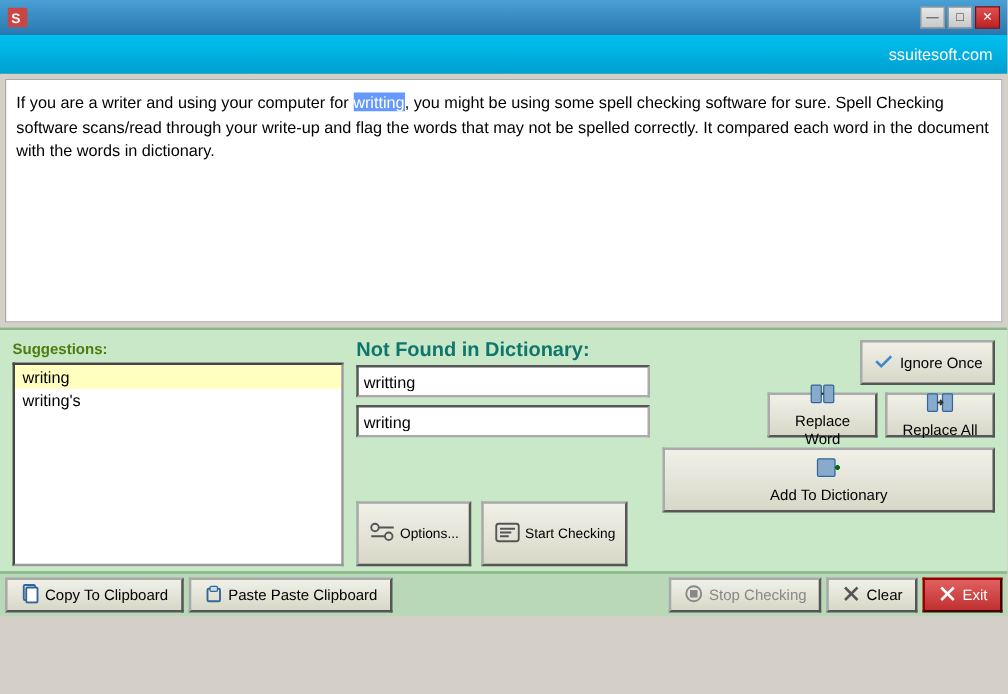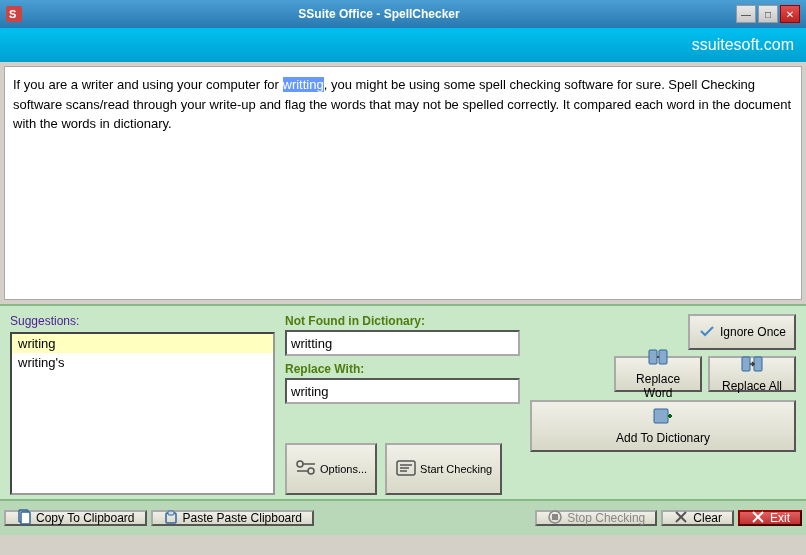--- a/index.html
+++ b/index.html
@@ -65,31 +65,31 @@
     .header-title {
       color: white;
       font-size: 28px;
       font-weight: bold;
       text-shadow: 1px 1px 3px rgba(0,0,0,0.4);
       flex: 1;
       text-align: center;
     }
     .header-website {
       color: white;
-      font-size: 16px;
+      font-size: 13px;
       text-align: center;
       min-width: 80px;
     }
 
     
     .text-area-container {
       background: white;
       margin: 4px;
       border: 1px solid #aaa;
-      height: 234px;
+      height: 195px;
       overflow-y: auto;
       padding: 8px;
       font-size: 13px;
       line-height: 1.5;
       color: #000;
     }
     .highlighted-word {
       background: #6699ff;
       color: white;
     }
@@ -104,24 +104,24 @@
       height: 195px;
     }
 
     
     .suggestions-section {
       display: flex;
       flex-direction: column;
       width: 265px;
     }
     .suggestions-label {
-      font-weight: normal;
+      font-weight: bold;
       font-size: 12px;
       margin-bottom: 4px;
-      color: #4c1d95;
+      color: #4d7c0f;
     }
     .suggestions-list {
       border: 2px inset #999;
       background: white;
       flex: 1;
       overflow-y: auto;
     }
     .suggestion-item {
       padding: 2px 6px;
       cursor: pointer;
@@ -133,23 +133,23 @@
     }
 
     
     .middle-section {
       display: flex;
       flex-direction: column;
       gap: 6px;
       width: 235px;
     }
     .field-label {
-      font-size: 12px;
+      font-size: 16px;
       font-weight: bold;
-      color: #4d7c0f;
+      color: #0f766e;
       margin-bottom: 2px;
     }
     .text-input {
       width: 100%;
       height: 26px;
       border: 2px inset #aaa;
       background: white;
       padding: 2px 4px;
       font-size: 13px;
       outline: none;
@@ -257,21 +257,21 @@
       gap: 4px;
     }
     .status-btn {
       display: flex;
       align-items: center;
       gap: 4px;
       border: 2px outset #aaa;
       background: linear-gradient(to bottom, #f0f0e8, #d8d8c8);
       cursor: pointer;
       padding: 4px 10px;
-      height: 16px;
+      height: 28px;
       font-size: 12px;
       color: #000;
     }
     .status-btn.disabled {
       color: #888;
       cursor: default;
     }
     .status-btn.exit-btn {
       background: linear-gradient(to bottom, #e06060, #c03030);
       color: white;
@@ -291,21 +291,20 @@
 </head>
 <body>
 
 <div class="title-bar">
   <div class="title-bar-icon">
     <svg width="16" height="16" viewBox="0 0 16 16">
       <rect width="16" height="16" fill="#cc4444" rx="2"></rect>
       <text x="3" y="12" font-size="11" fill="white" font-weight="bold">S</text>
     </svg>
   </div>
-  <span class="title-bar-text">SSuite Office - SpellChecker</span>
   <div class="title-bar-controls">
     <div class="title-btn">—</div>
     <div class="title-btn">□</div>
     <div class="title-btn close-btn">✕</div>
   </div>
 </div>
 
 <div class="header-banner">
   <span style="min-width:80px;"></span>
   <span class="header-website">ssuitesoft.com</span>
@@ -324,21 +323,20 @@
       <div class="suggestion-item">writing's</div>
     </div>
   </div>
 
   <div class="middle-section">
     <div>
       <div class="field-label">Not Found in Dictionary:</div>
       <input type="text" class="text-input" value="writting" style="">
     </div>
     <div>
-      <div class="field-label">Replace With:</div>
       <input type="text" class="text-input" value="writing" style="">
     </div>
     <div class="options-start-row">
       <button class="action-btn">
         <span class="btn-icon">
           <svg width="22" height="18" viewBox="0 0 22 18">
             <circle cx="5" cy="5" r="3" fill="none" stroke="#555" stroke-width="1.5"></circle>
             <line x1="8" y1="5" x2="20" y2="5" stroke="#555" stroke-width="1.5"></line>
             <circle cx="16" cy="12" r="3" fill="none" stroke="#555" stroke-width="1.5"></circle>
             <line x1="2" y1="12" x2="13" y2="12" stroke="#555" stroke-width="1.5"></line>

